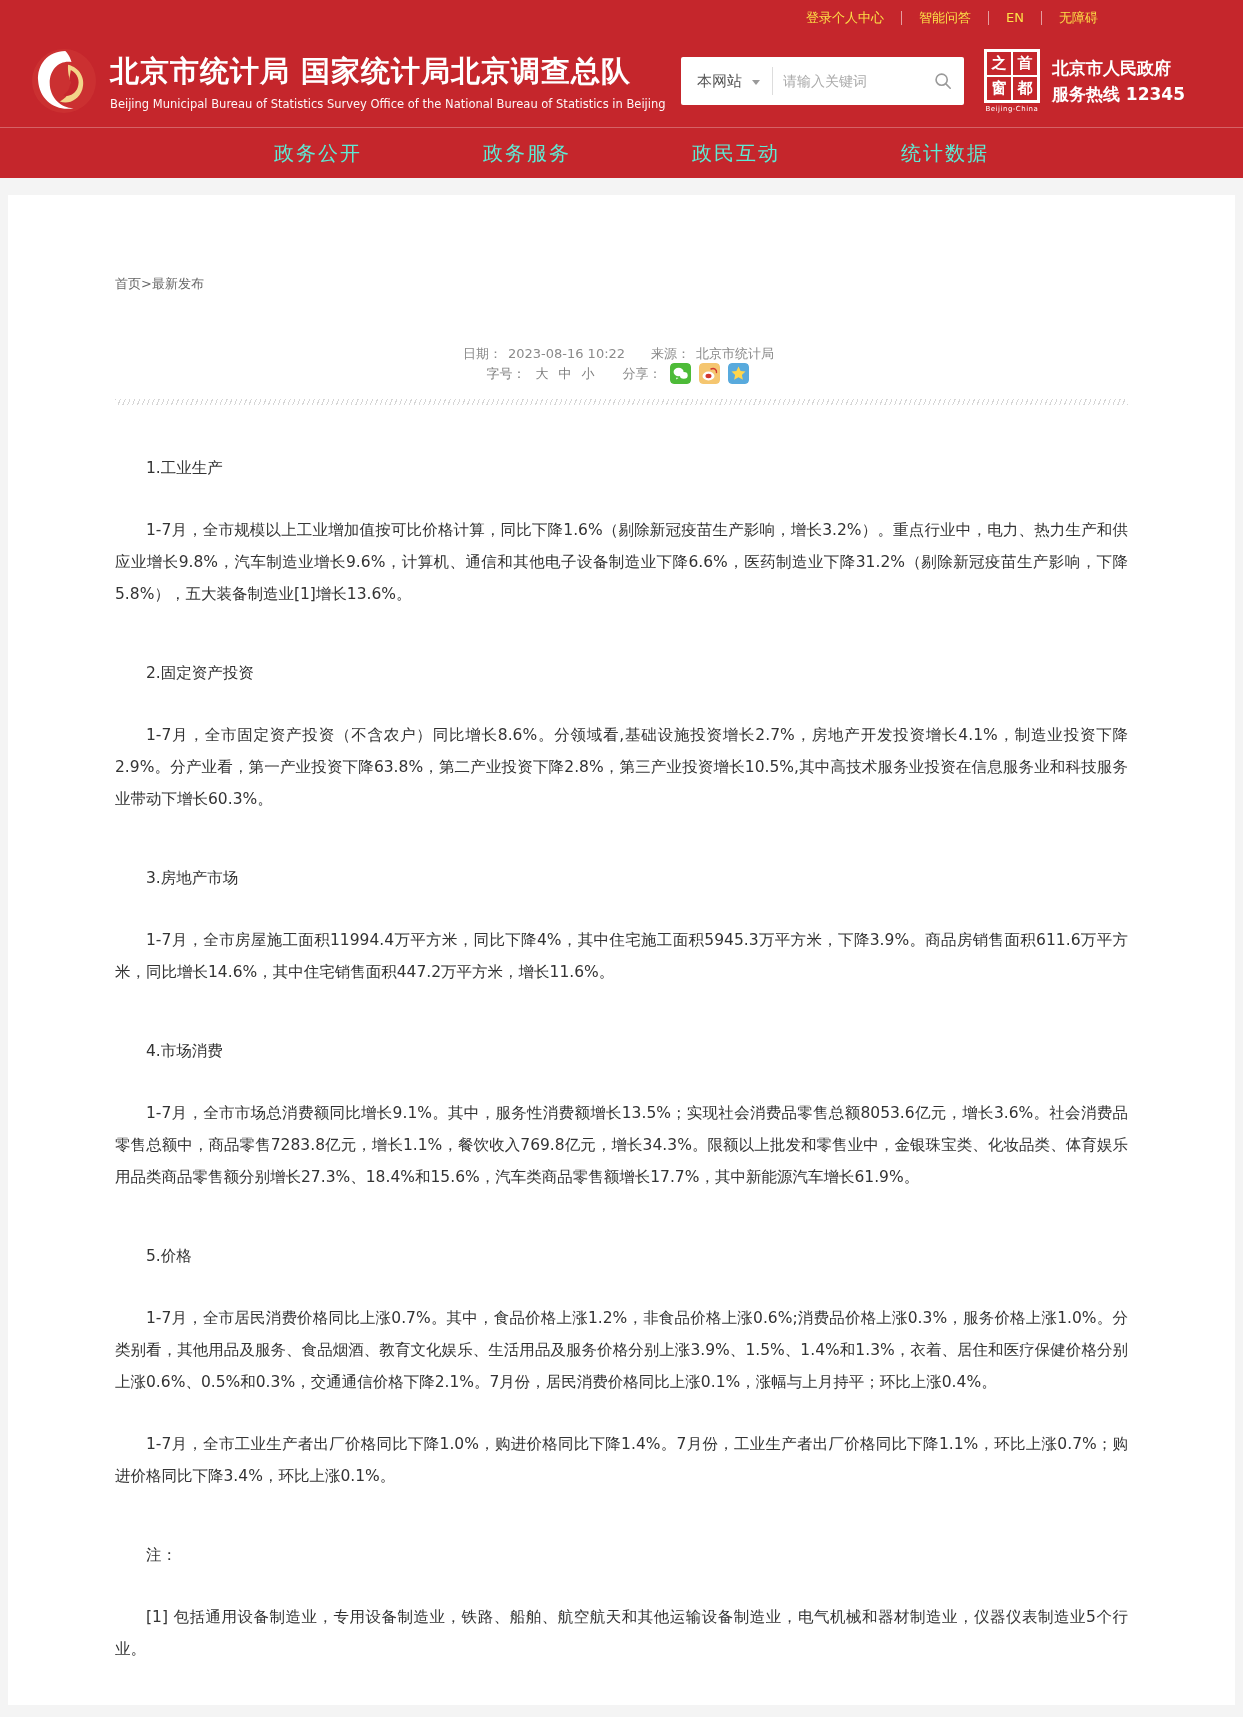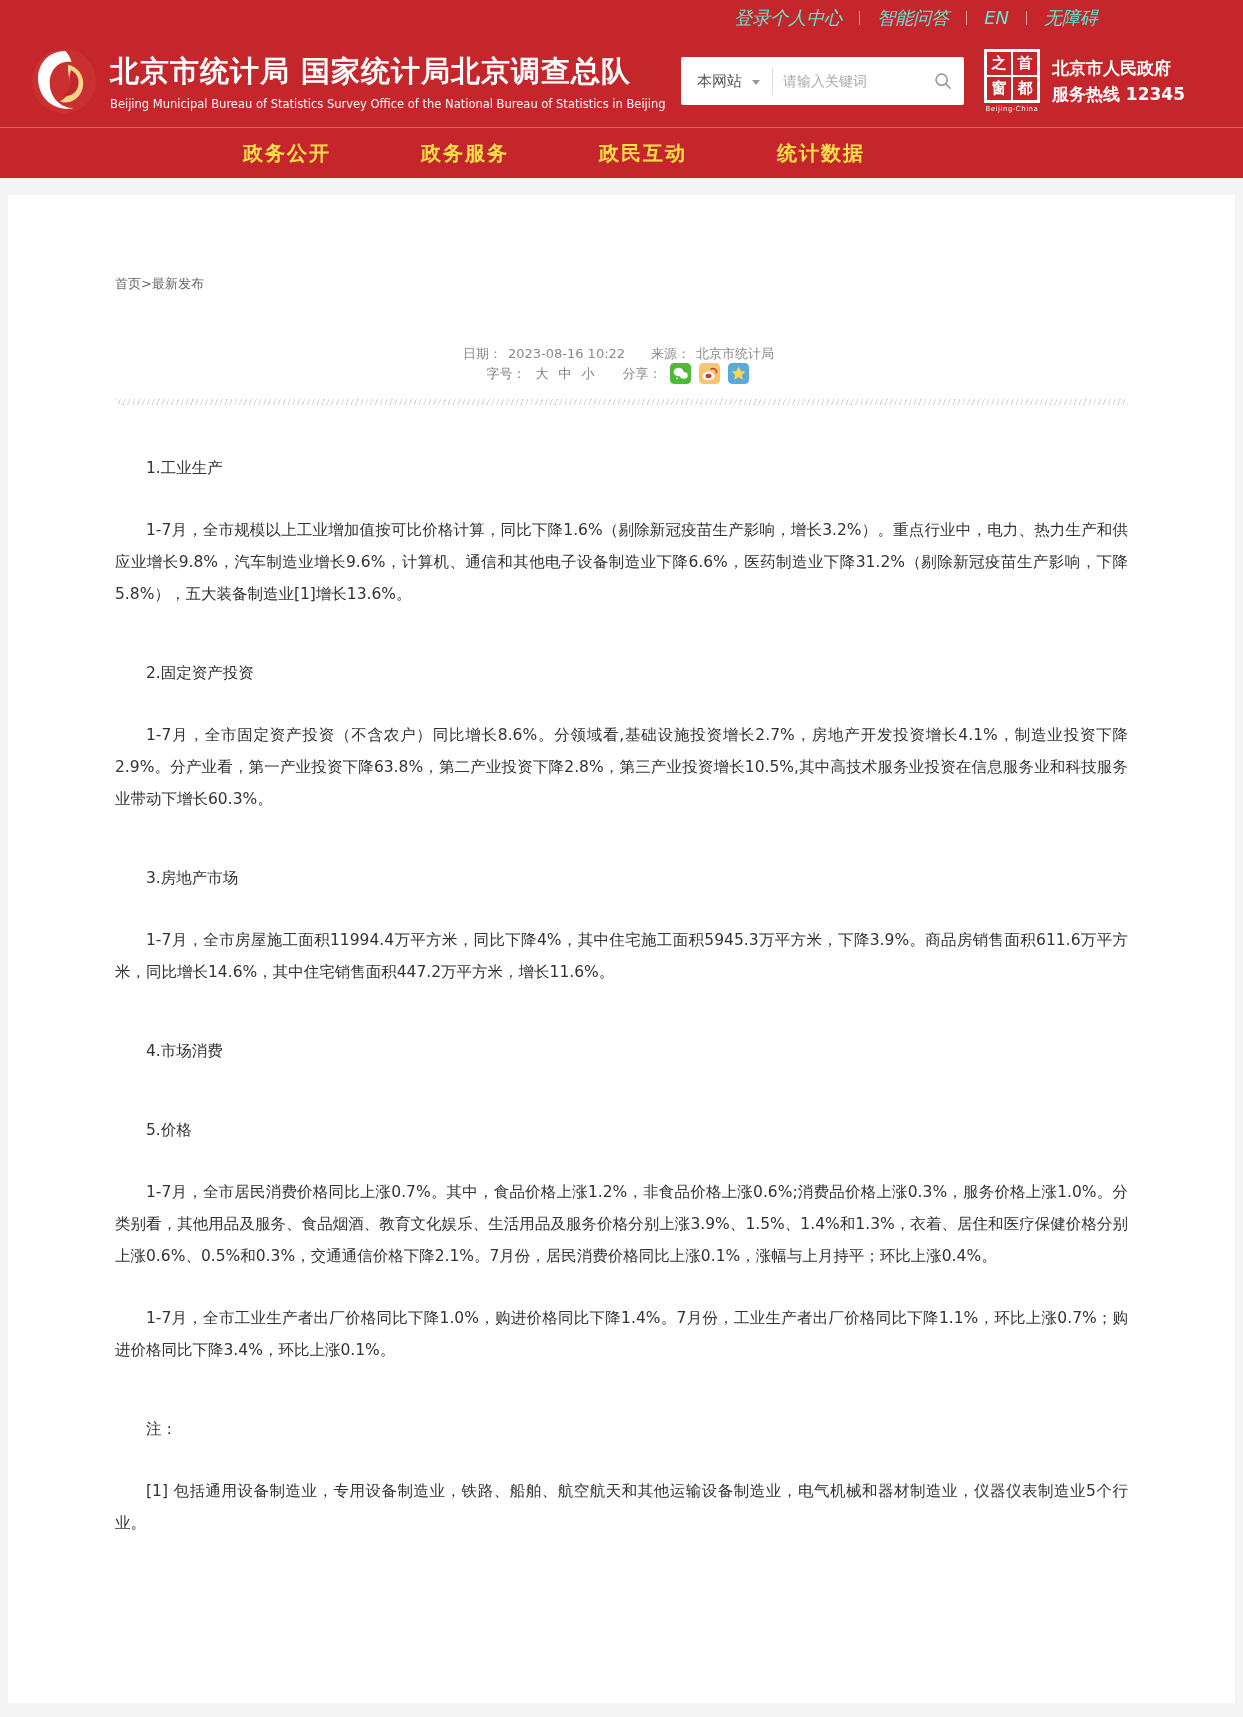--- a/index.html
+++ b/index.html
@@ -8,22 +8,22 @@
     height:1717px; overflow:hidden;
     font-family:"DejaVu Sans","Liberation Sans",sans-serif;
     background:#f4f4f4; color:#333;
   }
   
   .topbar {
     height:35px; background:#c5262c; display:flex; align-items:center;
     justify-content:flex-end; padding-right:128px;
   }
   .topbar a {
-    color:#5eead4; font-size:18px; text-decoration:none; padding:0 17px;
-    border-left:1px solid rgba(255,255,255,.55); line-height:14px; cursor:pointer;font-style:italic;
+    color:#fde047; font-size:13px; text-decoration:none; padding:0 17px;
+    border-left:1px solid rgba(255,255,255,.55); line-height:14px; cursor:pointer;
   }
   .topbar a:first-child { border-left:none; }
   
   .header {
     height:92px; background:#c5262c; display:flex; align-items:center;
     padding:0 58px 0 30px;
   }
   .logo-wrap { display:flex; align-items:center; cursor:pointer; }
   .logo-svg { width:68px; height:68px; }
   .titles { margin-left:12px; color:#fff; }
@@ -61,22 +61,22 @@
     color:#fff; font-size:7px; text-align:center; margin-top:2px; letter-spacing:.5px;
     white-space:nowrap;
   }
   .hotline { margin-left:12px; color:#fff; font-weight:bold; font-size:17px; line-height:1.55; white-space:nowrap; }
   
   .nav {
     height:51px; background:#c5262c; border-top:1px solid rgba(255,255,255,.28);
     display:flex; align-items:center; padding-left:243px;
   }
   .nav a {
-    color:#fde047; font-size:20px; font-weight:bold; letter-spacing:2px;
-    text-decoration:none; margin-right:90px; cursor:pointer; white-space:nowrap;
+    color:#5eead4; font-size:20px; font-weight:normal; letter-spacing:2px;
+    text-decoration:none; margin-right:90px; cursor:pointer; white-space:nowrap;margin-left:31px;
   }
   
   .page { padding:17px 8px 0; }
   .card { background:#fff; min-height:1508px; padding:80px 107px 40px; }
   .breadcrumb { font-size:13px; color:#666; }
   .breadcrumb a { color:#666; text-decoration:none; cursor:pointer; }
   .article-title {
     text-align:center; font-size:23px; font-weight:normal; color:#333;
     margin-top:32px; letter-spacing:1px;
   }
@@ -204,20 +204,21 @@
       <h3 class="sec-heading">1.工业生产</h3>
       <p class="para">1-7月，全市规模以上工业增加值按可比价格计算，同比下降1.6%（剔除新冠疫苗生产影响，增长3.2%）。重点行业中，电力、热力生产和供应业增长9.8%，汽车制造业增长9.6%，计算机、通信和其他电子设备制造业下降6.6%，医药制造业下降31.2%（剔除新冠疫苗生产影响，下降5.8%），五大装备制造业[1]增长13.6%。</p>
 
       <h3 class="sec-heading">2.固定资产投资</h3>
       <p class="para">1-7月，全市固定资产投资（不含农户）同比增长8.6%。分领域看,基础设施投资增长2.7%，房地产开发投资增长4.1%，制造业投资下降2.9%。分产业看，第一产业投资下降63.8%，第二产业投资下降2.8%，第三产业投资增长10.5%,其中高技术服务业投资在信息服务业和科技服务业带动下增长60.3%。</p>
 
       <h3 class="sec-heading">3.房地产市场</h3>
       <p class="para">1-7月，全市房屋施工面积11994.4万平方米，同比下降4%，其中住宅施工面积5945.3万平方米，下降3.9%。商品房销售面积611.6万平方米，同比增长14.6%，其中住宅销售面积447.2万平方米，增长11.6%。</p>
 
       <h3 class="sec-heading">4.市场消费</h3>
+      <p class="para">1-7月，全市市场总消费额同比增长9.1%。其中，服务性消费额增长13.5%；实现社会消费品零售总额8053.6亿元，增长3.6%。社会消费品零售总额中，商品零售7283.8亿元，增长1.1%，餐饮收入769.8亿元，增长34.3%。限额以上批发和零售业中，金银珠宝类、化妆品类、体育娱乐用品类商品零售额分别增长27.3%、18.4%和15.6%，汽车类商品零售额增长17.7%，其中新能源汽车增长61.9%。</p>
 
       <h3 class="sec-heading">5.价格</h3>
       <p class="para">1-7月，全市居民消费价格同比上涨0.7%。其中，食品价格上涨1.2%，非食品价格上涨0.6%;消费品价格上涨0.3%，服务价格上涨1.0%。分类别看，其他用品及服务、食品烟酒、教育文化娱乐、生活用品及服务价格分别上涨3.9%、1.5%、1.4%和1.3%，衣着、居住和医疗保健价格分别上涨0.6%、0.5%和0.3%，交通通信价格下降2.1%。7月份，居民消费价格同比上涨0.1%，涨幅与上月持平；环比上涨0.4%。</p>
       <p class="para">1-7月，全市工业生产者出厂价格同比下降1.0%，购进价格同比下降1.4%。7月份，工业生产者出厂价格同比下降1.1%，环比上涨0.7%；购进价格同比下降3.4%，环比上涨0.1%。</p>
 
       <h3 class="sec-heading">注：</h3>
       <p class="para">[1] 包括通用设备制造业，专用设备制造业，铁路、船舶、航空航天和其他运输设备制造业，电气机械和器材制造业，仪器仪表制造业5个行业。</p>
 
     </div>
 

